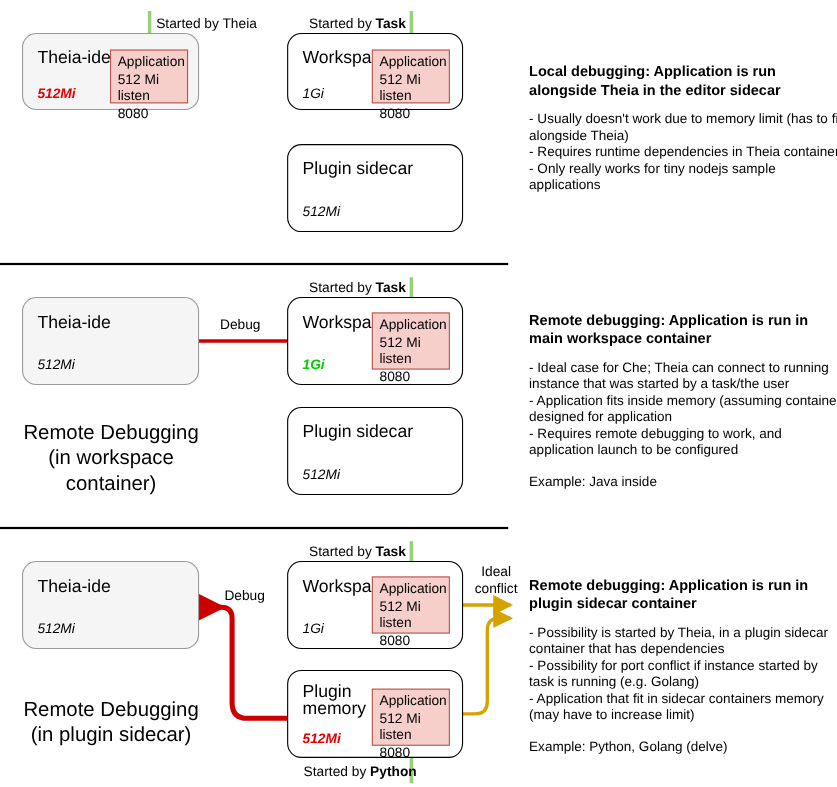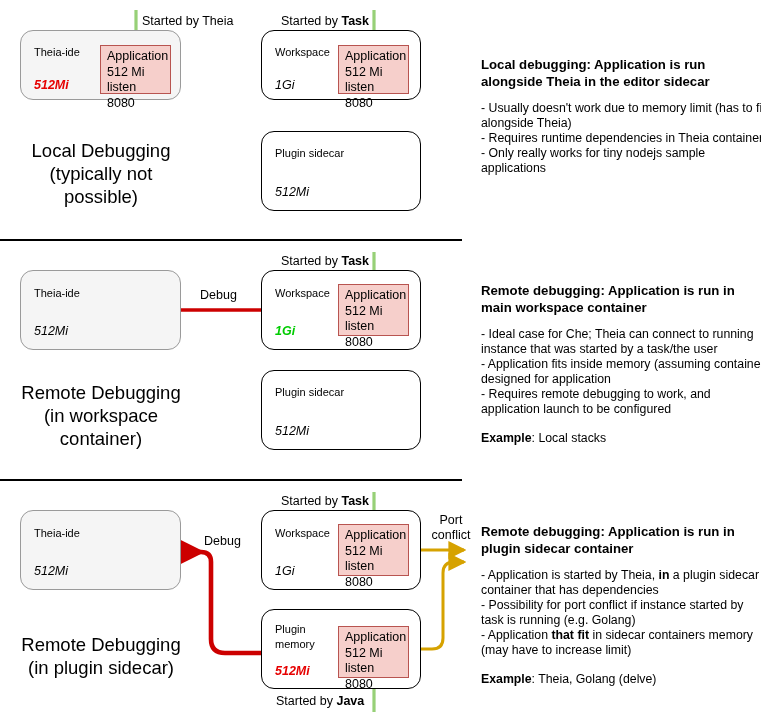--- a/index.html
+++ b/index.html
@@ -36,21 +36,21 @@
     border: 1.4px solid #000000;
     border-radius: 13px;
     background: #ffffff;
   }
   .box.gray {
     background: #f5f5f5;
     border-color: #9a9a9a;
   }
   .box-title {
     position: absolute;
-    font-size: 11px;
+    font-size: 16px;
     line-height: 15px;
     color: #000;
     white-space: pre-line;
   }
   .box-mem {
     position: absolute;
     font-size: 12.5px;
     line-height: 15px;
     font-style: italic;
   }
@@ -104,22 +104,22 @@
     margin: 0;
     font-size: 12.3px;
     line-height: 15.1px;
     white-space: pre-line;
   }
   .panel .example {
     margin-top: 13px;
     font-size: 12.3px;
     line-height: 15.1px;
   }
-  .panel .example b { font-weight: bold; }
-  .bullets b { font-weight: bold; }
+  .panel .example b { font-weight: normal; }
+  .bullets b { font-weight: normal; }
 
   svg.overlay {
     position: absolute;
     left: 0; top: 0;
     width: 761px; height: 715px;
     pointer-events: none;
   }
 </style>
 </head>
 <body>
@@ -206,23 +206,20 @@
 
   <div class="appbox" style="left:338px; top:45px; width:71px; height:49px;">Application
 512 Mi
 listen 8080</div>
 
   <div class="box" style="left:261px; top:131px; width:160px; height:80px;">
     <div class="box-title" style="left:13px; top:14px;">Plugin sidecar</div>
     <div class="box-mem mem-plain" style="left:13px; top:53px;">512Mi</div>
   </div>
 
-  <div class="caption" style="left:10px; top:139px; width:182px;">Local Debugging
-(typically not
-possible)</div>
 
   <div class="panel" style="left:481px; top:57px;">
     <h3>Local debugging: Application is run alongside Theia in the editor sidecar</h3>
     <div class="bullets">- Usually doesn't work due to memory limit (has to fit alongside Theia)
 - Requires runtime dependencies in Theia container
 - Only really works for tiny nodejs sample applications</div>
   </div>
 
   <div class="divider" style="top:479px;"></div>
 
@@ -254,21 +251,21 @@
   <div class="caption" style="left:10px; top:381px; width:182px;">Remote Debugging
 (in workspace
 container)</div>
 
   <div class="panel" style="left:481px; top:283px;">
     <h3>Remote debugging: Application is run in main workspace container</h3>
     <div class="bullets">- Ideal case for Che; Theia can connect to running instance that was started by a task/the user
 - Application fits inside memory (assuming container designed for application
 - Requires remote debugging to work, and application launch to be configured</div>
     <div class="example">
-      <b>Example</b><span>: Local stacks</span>
+      <b>Example</b><span>: Java inside</span>
     </div>
   </div>
 
   <div class="label" style="left:281px; top:494px;">
     <span>Started by </span><b>Task</b>
   </div>
 
   <div class="box gray" style="left:20px; top:510px; width:161px; height:80px;">
     <div class="box-title" style="left:13px; top:15px;">Theia-ide</div>
     <div class="box-mem mem-plain" style="left:13px; top:53px;">512Mi</div>
@@ -278,43 +275,43 @@
     <div class="box-title" style="left:13px; top:15px;">Workspace</div>
     <div class="box-mem mem-plain" style="left:13px; top:53px;">1Gi</div>
   </div>
 
   <div class="appbox" style="left:338px; top:524px; width:71px; height:52px;">Application
 512 Mi
 listen 8080</div>
 
   <div class="label" style="left:204px; top:534px;">Debug</div>
 
-  <div class="label center" style="left:424px; top:513px; width:54px; text-align:center; white-space:pre-line;">Port
+  <div class="label center" style="left:424px; top:513px; width:54px; text-align:center; white-space:pre-line;">Ideal
 conflict</div>
 
   <div class="box" style="left:261px; top:609px; width:160px; height:80px;">
     <div class="box-title" style="left:13px; top:12px;">Plugin
 memory</div>
     <div class="box-mem mem-red" style="left:13px; top:54px;">512Mi</div>
   </div>
 
   <div class="appbox" style="left:338px; top:626px; width:71px; height:52px;">Application
 512 Mi
 listen 8080</div>
 
   <div class="label" style="left:276px; top:694px;">
-    <span>Started by </span><b>Java</b>
+    <span>Started by </span><b>Python</b>
   </div>
 
   <div class="caption" style="left:6px; top:633px; width:190px;">Remote Debugging
 (in plugin sidecar)</div>
 
   <div class="panel" style="left:481px; top:524px;">
     <h3>Remote debugging: Application is run in plugin sidecar container</h3>
-    <div class="bullets"><span>- Application is started by Theia, </span><b>in</b><span> a plugin sidecar container that has dependencies
+    <div class="bullets"><span>- Possibility is started by Theia, </span><b>in</b><span> a plugin sidecar container that has dependencies
 - Possibility for port conflict if instance started by task is running (e.g. Golang)
 - Application </span><b>that fit</b><span> in sidecar containers memory (may have to increase limit)</span></div>
     <div class="example">
-      <b>Example</b><span>: Theia, Golang (delve)</span>
+      <b>Example</b><span>: Python, Golang (delve)</span>
     </div>
   </div>
 
 </div>
 
 </body></html>

